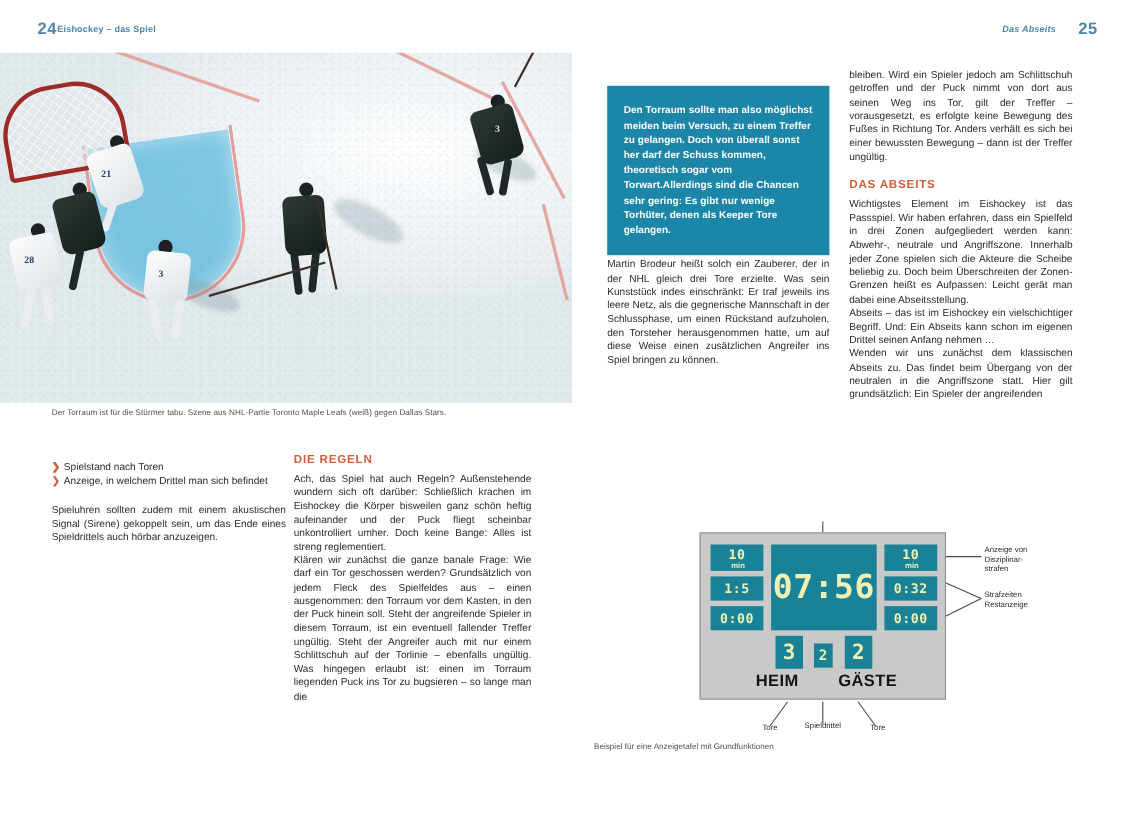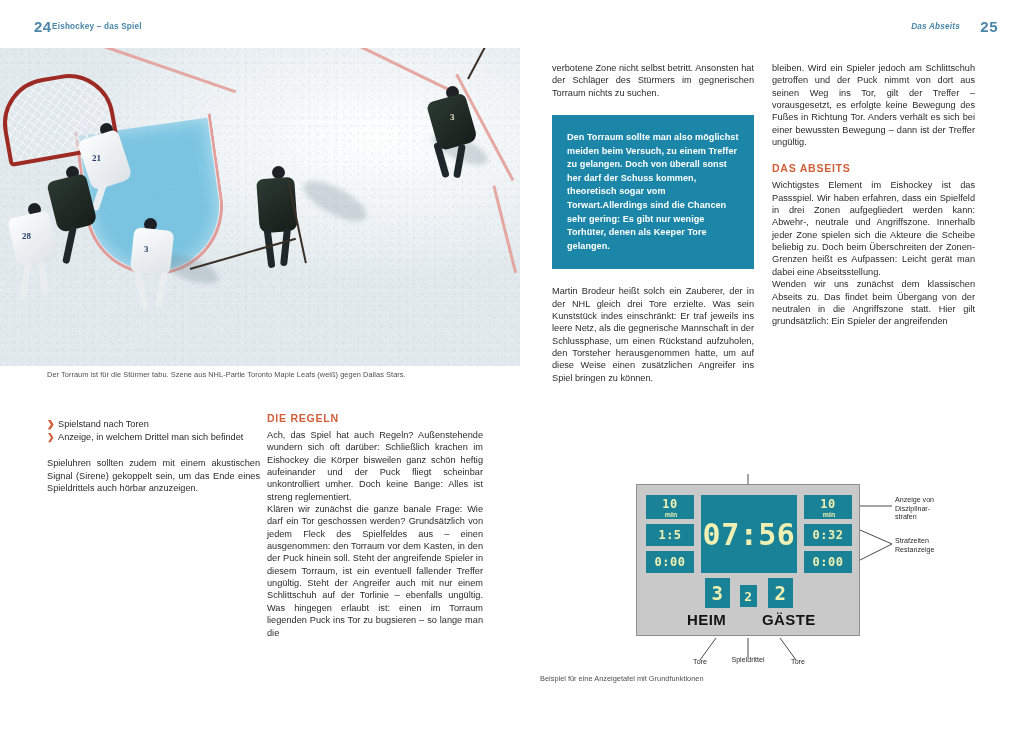--- a/index.html
+++ b/index.html
@@ -114,21 +114,21 @@
 
   
   .col2 { left:267px; top:412px; width:216px; }
   
   .col3 { left:552px; top:62px; width:202px; }
   
   .col4 { left:772px; top:62px; width:203px; }
 
   .callout{
     background:#1c86a8; color:#ffffff; padding:16px 15px 16px 15px;
-    margin:16px 0 16px 0; width:202px;
+    margin:16px 0 2px 0; width:202px;
   }
   .callout p{
     font-size:9.1px; line-height:13.6px; font-weight:bold; text-align:left;
     margin:0; letter-spacing:.05px;
   }
 
   
   .fig { position:absolute; left:540px; top:452px; width:460px; height:240px; }
   .board{
     position:absolute; left:96px; top:32px; width:224px; height:152px;
@@ -262,31 +262,31 @@
     <p class="body-txt">Spieluhren sollten zudem mit einem akustischen Signal (Sirene) gekoppelt sein, um das Ende eines Spieldrittels auch hörbar anzuzeigen.</p>
   </div>
 
   <div class="col col2">
     <h2 class="sec-head">DIE REGELN</h2>
     <p class="body-txt">Ach, das Spiel hat auch Regeln? Außenstehende wundern sich oft darüber: Schließlich krachen im Eishockey die Körper bisweilen ganz schön heftig aufeinander und der Puck fliegt scheinbar unkontrolliert umher. Doch keine Bange: Alles ist streng reglementiert.</p>
     <p class="body-txt">Klären wir zunächst die ganze banale Frage: Wie darf ein Tor geschossen werden? Grundsätzlich von jedem Fleck des Spielfeldes aus – einen ausgenommen: den Torraum vor dem Kasten, in den der Puck hinein soll. Steht der angreifende Spieler in diesem Torraum, ist ein eventuell fallender Treffer ungültig. Steht der Angreifer auch mit nur einem Schlittschuh auf der Torlinie – ebenfalls ungültig. Was hingegen erlaubt ist: einen im Torraum liegenden Puck ins Tor zu bugsieren – so lange man die</p>
   </div>
 
   <div class="col col3">
-    <p class="body-txt">verbotene Zone nicht selbst betritt. Ansonsten hat der Schläger des Stürmers im gegnerischen Torraum nichts zu suchen.</p>
     <div class="callout">
       <p>Den Torraum sollte man also möglichst meiden beim Versuch, zu einem Treffer zu gelangen. Doch von überall sonst her darf der Schuss kommen, theoretisch sogar vom Torwart.Allerdings sind die Chancen sehr gering: Es gibt nur wenige Torhüter, denen als Keeper Tore gelangen.</p>
     </div>
     <p class="body-txt">Martin Brodeur heißt solch ein Zauberer, der in der NHL gleich drei Tore erzielte. Was sein Kunststück indes einschränkt: Er traf jeweils ins leere Netz, als die gegnerische Mannschaft in der Schlussphase, um einen Rückstand aufzuholen, den Torsteher herausgenommen hatte, um auf diese Weise einen zusätzlichen Angreifer ins Spiel bringen zu können.</p>
   </div>
 
   <div class="col col4">
     <p class="body-txt">bleiben. Wird ein Spieler jedoch am Schlittschuh getroffen und der Puck nimmt von dort aus seinen Weg ins Tor, gilt der Treffer – vorausgesetzt, es erfolgte keine Bewegung des Fußes in Richtung Tor. Anders verhält es sich bei einer bewussten Bewegung – dann ist der Treffer ungültig.</p>
     <h2 class="sec-head" style="margin-top:14px;">DAS ABSEITS</h2>
     <p class="body-txt">Wichtigstes Element im Eishockey ist das Passspiel. Wir haben erfahren, dass ein Spielfeld in drei Zonen aufgegliedert werden kann: Abwehr-, neutrale und Angriffszone. Innerhalb jeder Zone spielen sich die Akteure die Scheibe beliebig zu. Doch beim Überschreiten der Zonen-Grenzen heißt es Aufpassen: Leicht gerät man dabei eine Abseitsstellung.</p>
+    <p class="body-txt">Abseits – das ist im Eishockey ein vielschichtiger Begriff. Und: Ein Abseits kann schon im eigenen Drittel seinen Anfang nehmen …</p>
     <p class="body-txt">Wenden wir uns zunächst dem klassischen Abseits zu. Das findet beim Übergang von der neutralen in die Angriffszone statt. Hier gilt grundsätzlich: Ein Spieler der angreifenden</p>
   </div>
 
   <div class="fig">
 
     <svg class="leaders">
 
       <line x1="208" y1="22" x2="208" y2="42" stroke="#4a4a4a" stroke-width="1"></line>
 
       <line x1="320" y1="54" x2="352" y2="54" stroke="#4a4a4a" stroke-width="1"></line>

